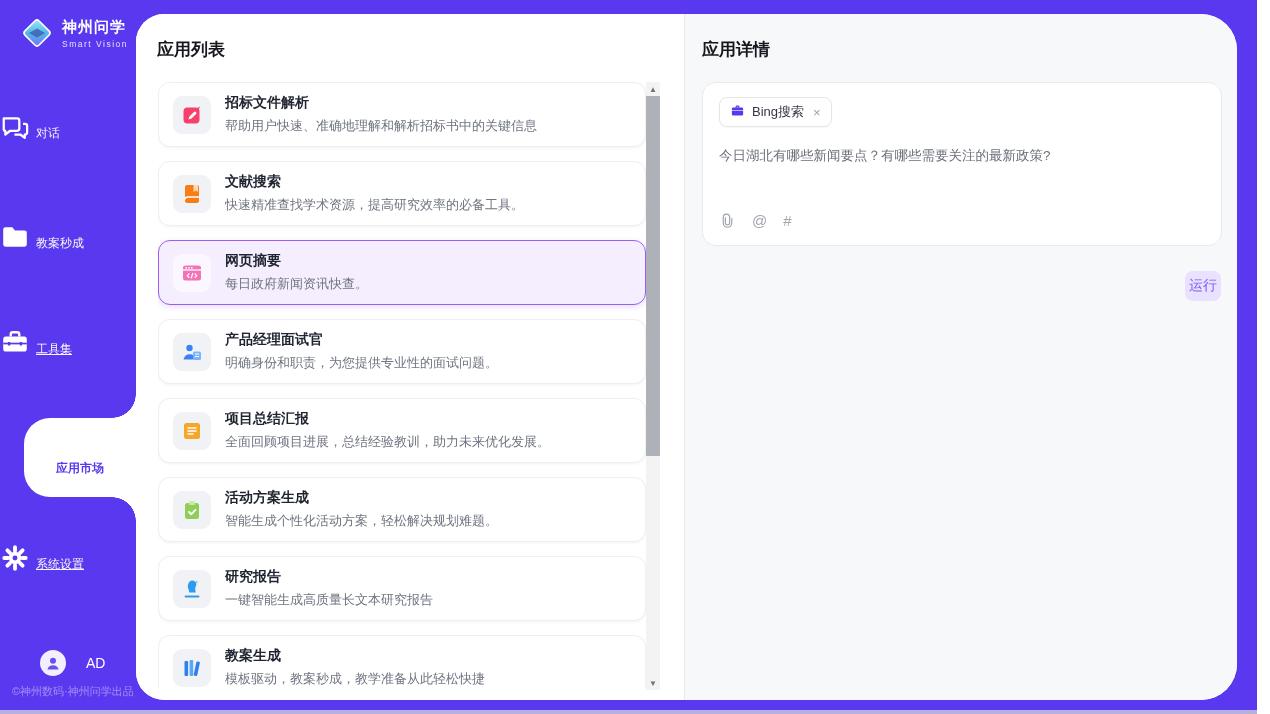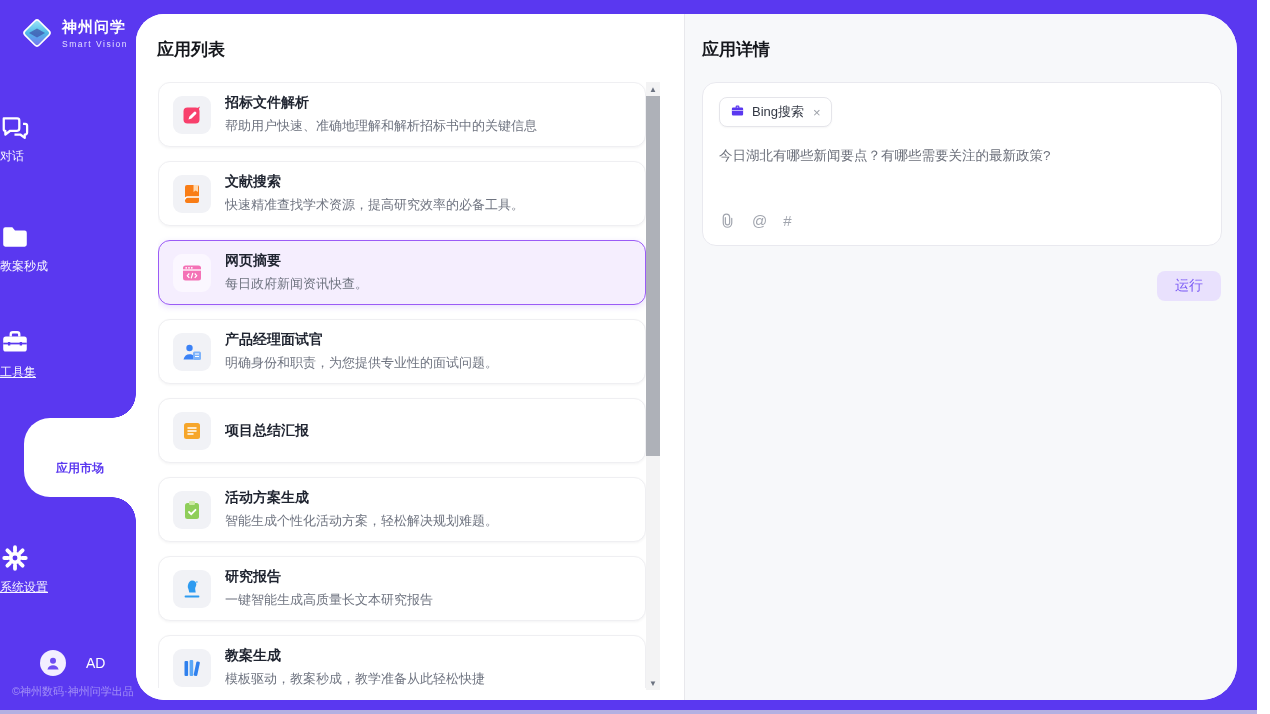--- a/index.html
+++ b/index.html
@@ -10,21 +10,21 @@
 
   
   .sidebar { position:absolute; left:0; top:0; width:136px; height:710px; }
   .logo { position:absolute; left:20px; top:16px; display:flex; align-items:center; gap:8px; }
   .logo-diamond { width:34px; height:34px; position:relative; }
   .logo-diamond svg { width:34px; height:34px; }
   .logo-text { display:flex; flex-direction:column; }
   .logo-name { color:#fff; font-size:15px; font-weight:700; letter-spacing:1px; }
   .logo-sub { color:#E4E0FF; font-size:8.5px; letter-spacing:1.5px; margin-top:2px; }
 
-  .nav-item { position:absolute; left:0; width:136px; display:flex; flex-direction:column; align-items:flex-start; gap:6px; cursor:pointer; }
+  .nav-item { position:absolute; left:0; width:136px; display:flex; flex-direction:row; align-items:flex-end; gap:6px; cursor:pointer; }
   .nav-item .nicon { width:30px; height:30px; display:flex; align-items:center; justify-content:center; }
   .nav-item .nlabel { color:rgba(255,255,255,.96); font-size:12px; }
   .nav-item.u .nlabel { text-decoration:underline; }
 
   .nav-chat   { top:112px; }
   .nav-folder { top:222px; }
   .nav-tools  { top:328px; }
   .nav-gear   { top:543px; }
 
   .active-bubble { position:absolute; left:24px; top:418px; width:112px; height:79px; background:#ffffff;
@@ -78,21 +78,21 @@
           border:1px solid #E5E5EA; border-radius:8px; box-shadow:0 1px 2px rgba(0,0,0,.04); width:max-content; cursor:pointer; }
   .chip svg { width:15px; height:15px; }
   .chip-label { font-size:13px; color:#333844; }
   .chip-close { font-size:13px; color:#9CA0A8; margin-left:2px; cursor:pointer; }
   .prompt-text { margin-top:20px; font-size:13.5px; color:#6B6F7A; }
   .card-toolbar { margin-top:auto; display:flex; align-items:center; gap:16px; padding-bottom:2px; }
   .tool-icon { color:#A1A5AE; display:flex; align-items:center; justify-content:center; cursor:pointer; }
   .tool-icon svg { width:17px; height:17px; }
   .tool-glyph { font-size:15px; color:#A1A5AE; cursor:pointer; }
 
-  .run-button { position:absolute; right:16px; top:257px; width:64px; height:30px; background:#E9E1FD;
+  .run-button { position:absolute; right:16px; top:257px; width:36px; height:30px; background:#E9E1FD;
                 color:#7B5BF5; font-size:14px; border:none; border-radius:8px; cursor:pointer;
                 display:flex; align-items:center; justify-content:center; font-family:"Liberation Sans", sans-serif; }
 </style>
 </head>
 <body>
 
 <div class="stage">
   <div class="frame">
 
     <aside class="sidebar">
@@ -252,20 +252,21 @@
 
           <div class="app-card">
             <span class="app-icon">
               <svg viewBox="0 0 24 24">
                   <rect x="4" y="4" width="16" height="16" rx="2.5" fill="#F6A62B"></rect>
                   <path d="M8 9h8M8 12h8M8 15h5" stroke="#fff" stroke-width="1.5" stroke-linecap="round"></path>
                 </svg>
             </span>
             <span class="app-meta">
               <span class="app-title">项目总结汇报</span>
+              <span class="app-desc">全面回顾项目进展，总结经验教训，助力未来优化发展。</span>
             </span>
           </div>
 
           <div class="app-card">
             <span class="app-icon">
               <svg viewBox="0 0 24 24">
                   <rect x="5" y="5" width="14" height="16" rx="2.5" fill="#8FCE5A"></rect>
                   <rect x="9" y="3" width="6" height="4" rx="1.2" fill="#CDEBA6"></rect>
                   <path d="M9 14l2.2 2.2 4.3-4.4" stroke="#fff" stroke-width="1.8" fill="none" stroke-linecap="round"></path>
                 </svg>

